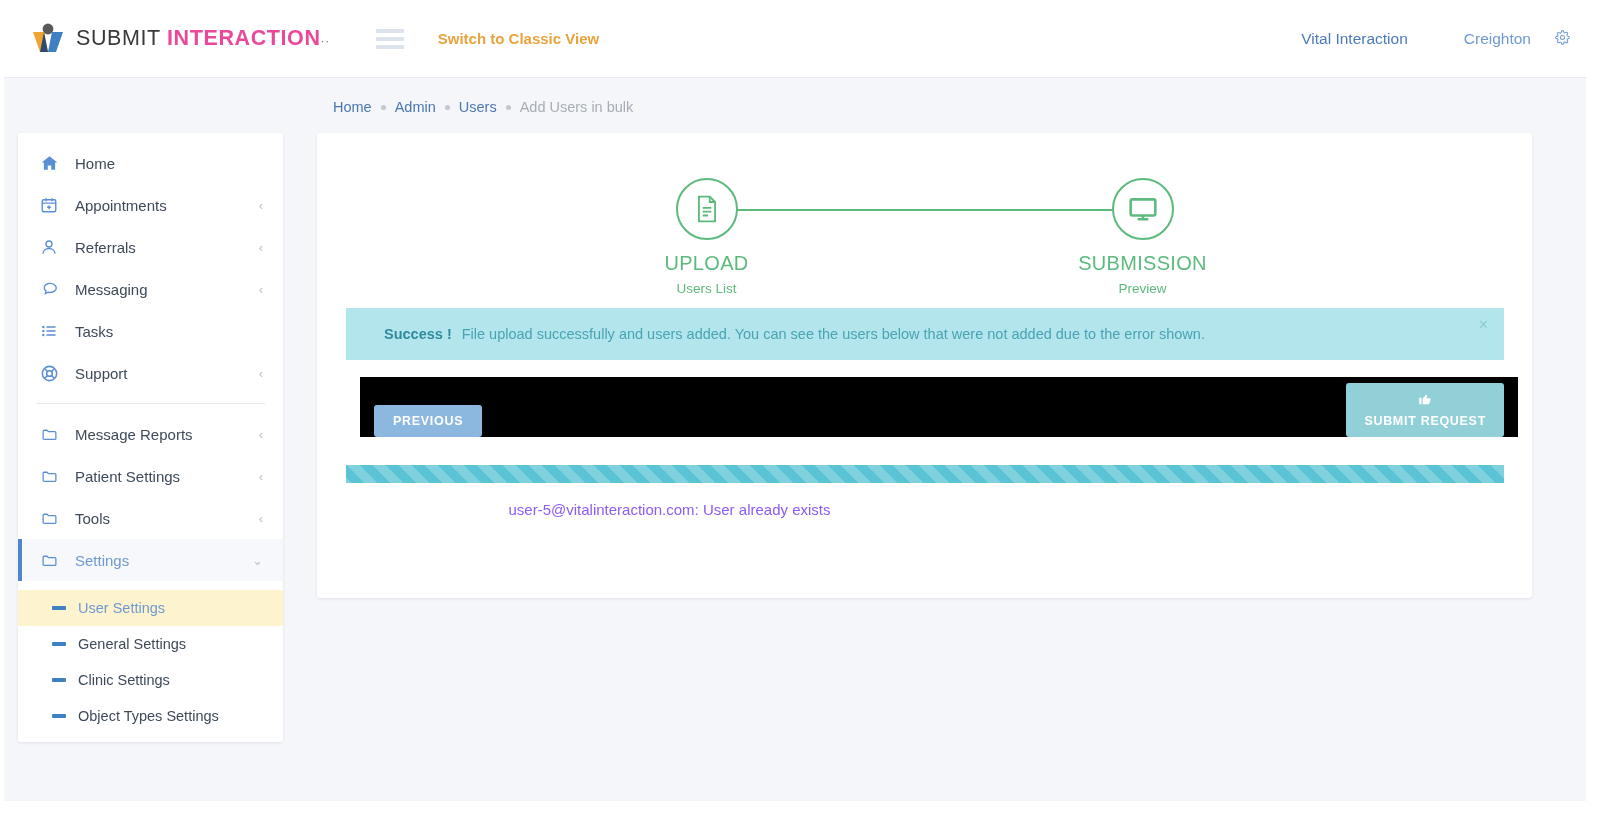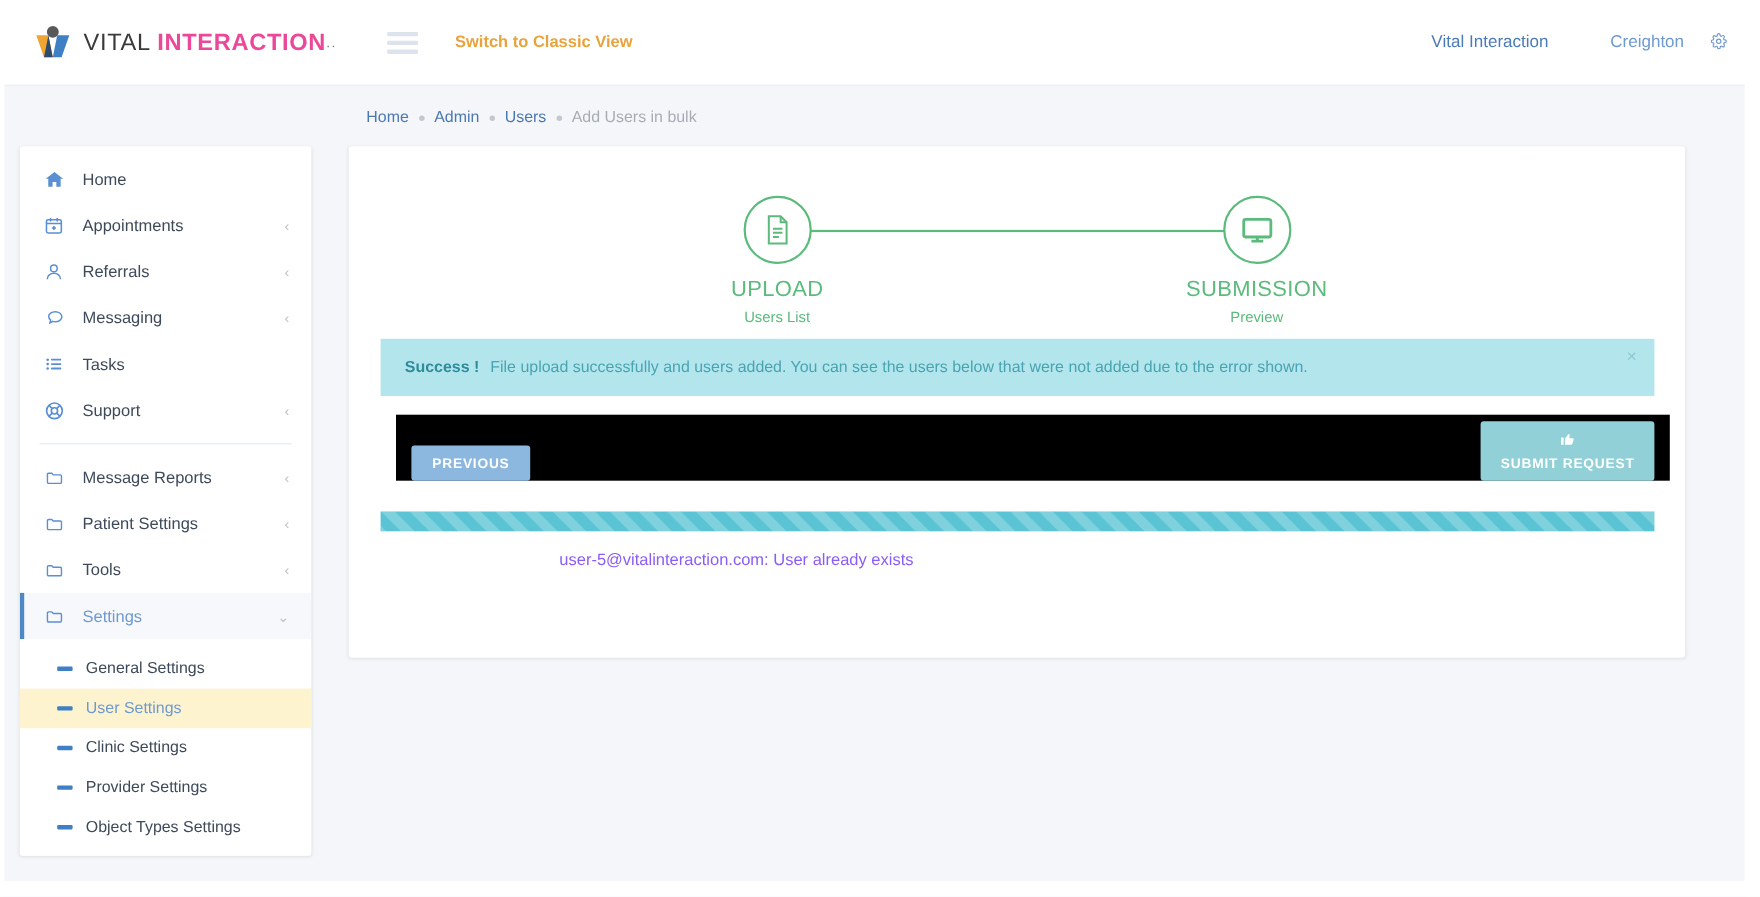--- a/index.html
+++ b/index.html
@@ -150,21 +150,21 @@
     margin-top: 12px; font-size: 20px; color: #5cba7d; letter-spacing: 0.3px;
   }
   .step-sub { margin-top: 6px; font-size: 13.5px; color: #5cba7d; }
 
   
   .alert {
     position: absolute; top: 175px; left: 29px;
     width: 1158px; height: 52px;
     background: #b3e5ec;
     display: flex; align-items: center;
-    padding: 0 22px;
+    padding: 0 38px;
   }
   .alert-strong { color: #2f8c9b; font-weight: 700; font-size: 14.5px; margin-right: 10px; }
   .alert-text { color: #49a4b2; font-size: 14.5px; }
   .alert-close {
     position: absolute; right: 16px; top: 9px;
     color: #8cc9d3; font-size: 16px; line-height: 1; cursor: pointer;
   }
 
   
   .action-bar {
@@ -234,21 +234,21 @@
     <div class="logo-wrap">
       <div class="logo-mark">
         <svg width="36" height="36" viewBox="0 0 36 36">
           <path d="M3 11 L14 11 L18 31 L10 31 Z" fill="#f0a431"></path>
           <path d="M33 11 L22 11 L18 31 L26 31 Z" fill="#3f7fc4"></path>
           <path d="M10 31 L18 31 L14 11 Z" fill="#2f4a6b"></path>
           <circle cx="18" cy="8" r="5.4" fill="#58595b"></circle>
         </svg>
       </div>
       <div class="logo-text">
-        <span class="lt-light">VITAL </span><b>INTERACTION</b><span class="dotmark">··</span>
+        <span class="lt-light">SUBMIT </span><b>INTERACTION</b><span class="dotmark">··</span>
       </div>
     </div>
 
     <div class="hamburger">
       <span></span>
       <span></span>
       <span></span>
     </div>
 
     <div class="classic-link">Switch to Classic View</div>
@@ -390,35 +390,31 @@
           <svg width="19" height="17" viewBox="0 0 24 24" fill="none" stroke="#5b8fd4" stroke-width="1.8">
             <path d="M3 7.5a1.5 1.5 0 0 1 1.5-1.5h4L10.5 8H19.5A1.5 1.5 0 0 1 21 9.5v8A1.5 1.5 0 0 1 19.5 19h-15A1.5 1.5 0 0 1 3 17.5z"></path>
           </svg>
         </span>
         <span class="ni-label">Settings</span>
         <span class="ni-chev">⌄</span>
       </div>
     </div>
 
     <div class="sub-group">
+      <div class="sub-item highlight">
+        <span class="dash"></span>
+        <span>User Settings</span>
+      </div>
       <div class="sub-item">
         <span class="dash"></span>
         <span>General Settings</span>
       </div>
-      <div class="sub-item highlight">
-        <span class="dash"></span>
-        <span>User Settings</span>
-      </div>
       <div class="sub-item">
         <span class="dash"></span>
         <span>Clinic Settings</span>
-      </div>
-      <div class="sub-item">
-        <span class="dash"></span>
-        <span>Provider Settings</span>
       </div>
       <div class="sub-item">
         <span class="dash"></span>
         <span>Object Types Settings</span>
       </div>
     </div>
   </div>
 
   <div class="main-card">
 

